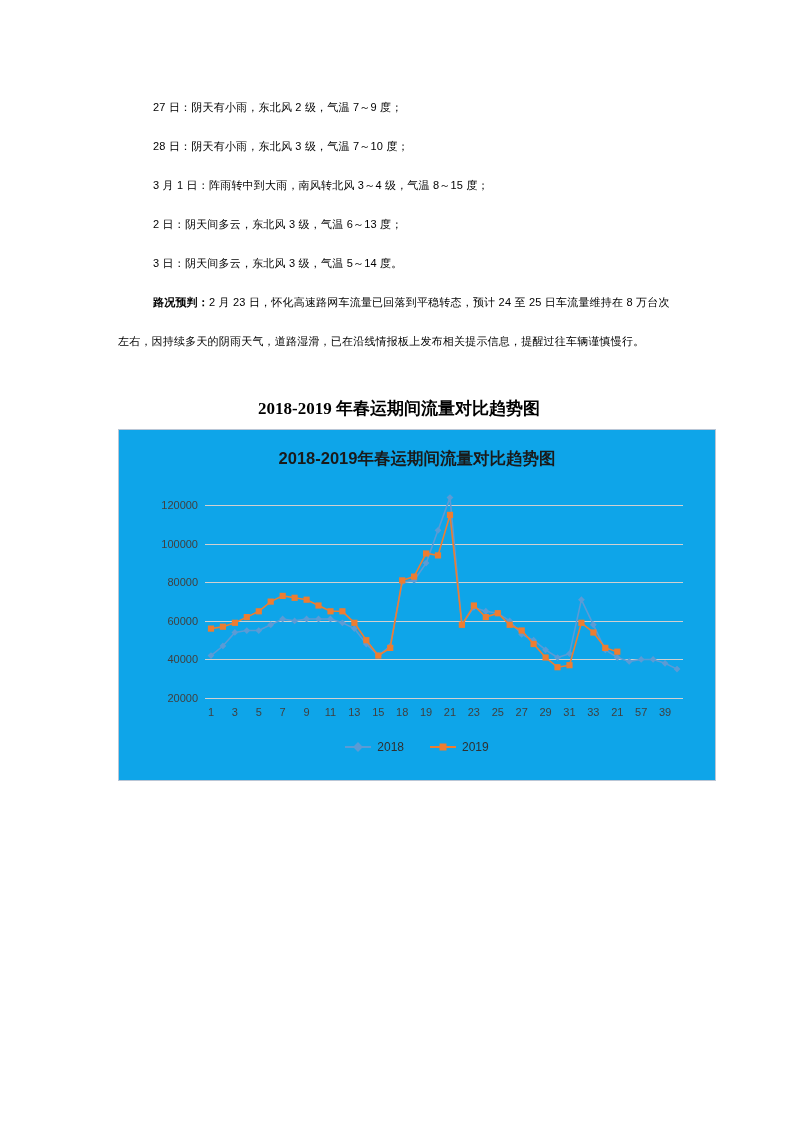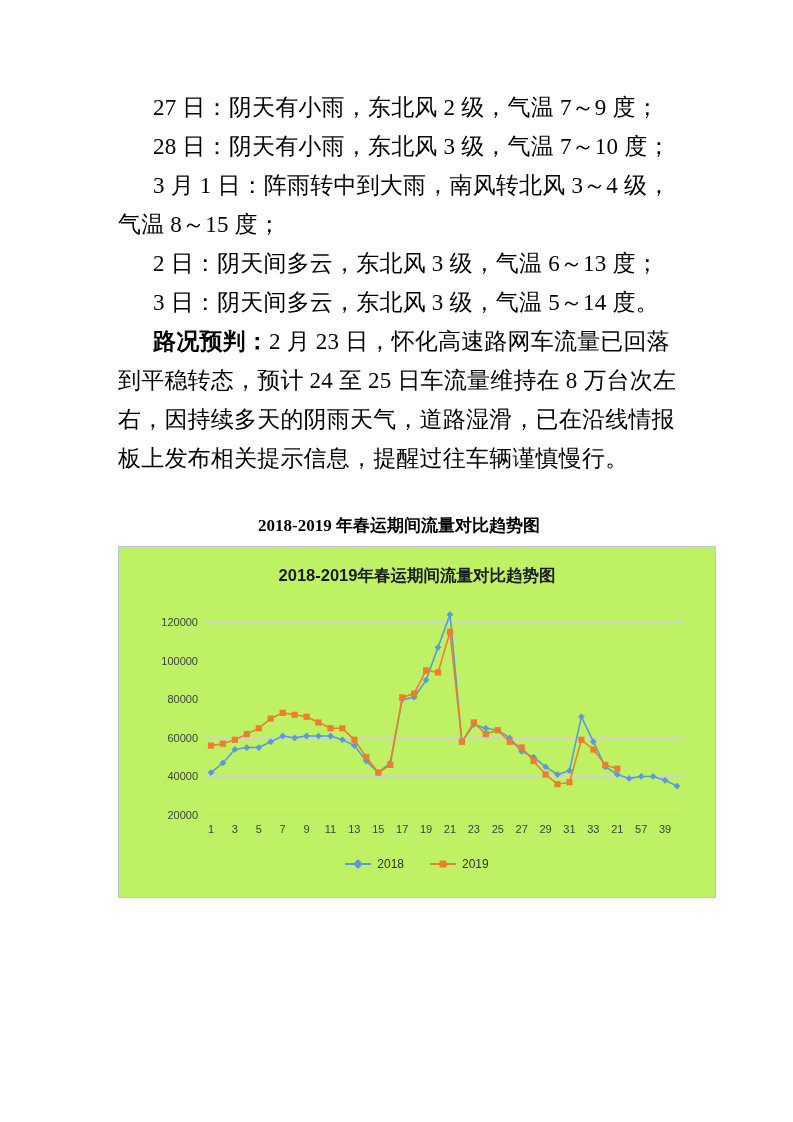--- a/index.html
+++ b/index.html
@@ -21,26 +21,26 @@
     width: 793px;
     height: 1122px;
   }
   .content {
     position: absolute;
     left: 118px;
     top: 88px;
     width: 562px;
   }
   .para {
-    font-size: 23px;
+    font-size: 11px;
     line-height: 39px;
     text-indent: 35px;
     margin: 0;
     letter-spacing: 0.2px;
-    font-family: Liberation Serif, serif;
+    font-family: Liberation Sans, sans-serif;
   }
   .para .lbl {
     font-weight: bold;
   }
   .chart-title {
     position: absolute;
     left: 0;
     top: 0;
     width: 562px;
     text-align: center;
@@ -48,21 +48,21 @@
     font-weight: bold;
     font-family: "Liberation Serif", serif;
   }
   .chart-box {
     position: absolute;
     left: 0px;
     top: 32px;
     width: 598px;
     height: 352px;
     border: 1px solid #b9c6d6;
-    background: #bef264;
+    background: #0ea5e9;
     box-sizing: border-box;
   }
   .chart-inner-title {
     position: absolute;
     top: 18px;
     left: 0;
     width: 100%;
     text-align: center;
     font-size: 16.5px;
     font-weight: bold;
@@ -173,21 +173,21 @@
               <span class="ytick" style="top: 0px;">120000</span>
             </div>
             <span class="xtick" style="left: 5.975px;">1</span>
             <span class="xtick" style="left: 29.875px;">3</span>
             <span class="xtick" style="left: 53.775px;">5</span>
             <span class="xtick" style="left: 77.675px;">7</span>
             <span class="xtick" style="left: 101.575px;">9</span>
             <span class="xtick" style="left: 125.475px;">11</span>
             <span class="xtick" style="left: 149.375px;">13</span>
             <span class="xtick" style="left: 173.275px;">15</span>
-            <span class="xtick" style="left: 197.175px;">17</span>
+            <span class="xtick" style="left: 197.175px;">18</span>
             <span class="xtick" style="left: 221.075px;">19</span>
             <span class="xtick" style="left: 244.975px;">21</span>
             <span class="xtick" style="left: 268.875px;">23</span>
             <span class="xtick" style="left: 292.775px; text-align: right;">25</span>
             <span class="xtick" style="left: 316.675px;">27</span>
             <span class="xtick" style="left: 340.575px;">29</span>
             <span class="xtick" style="left: 364.475px;">31</span>
             <span class="xtick" style="left: 388.375px;">33</span>
             <span class="xtick" style="left: 412.275px;">21</span>
             <span class="xtick" style="left: 436.175px;">57</span>

